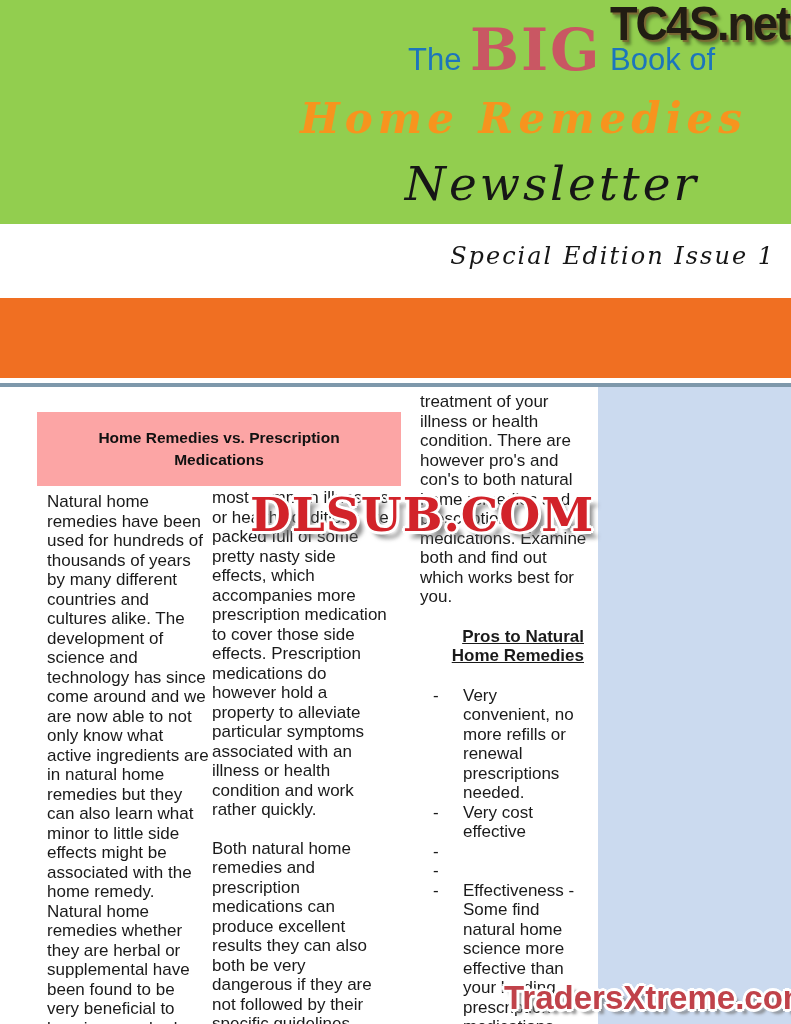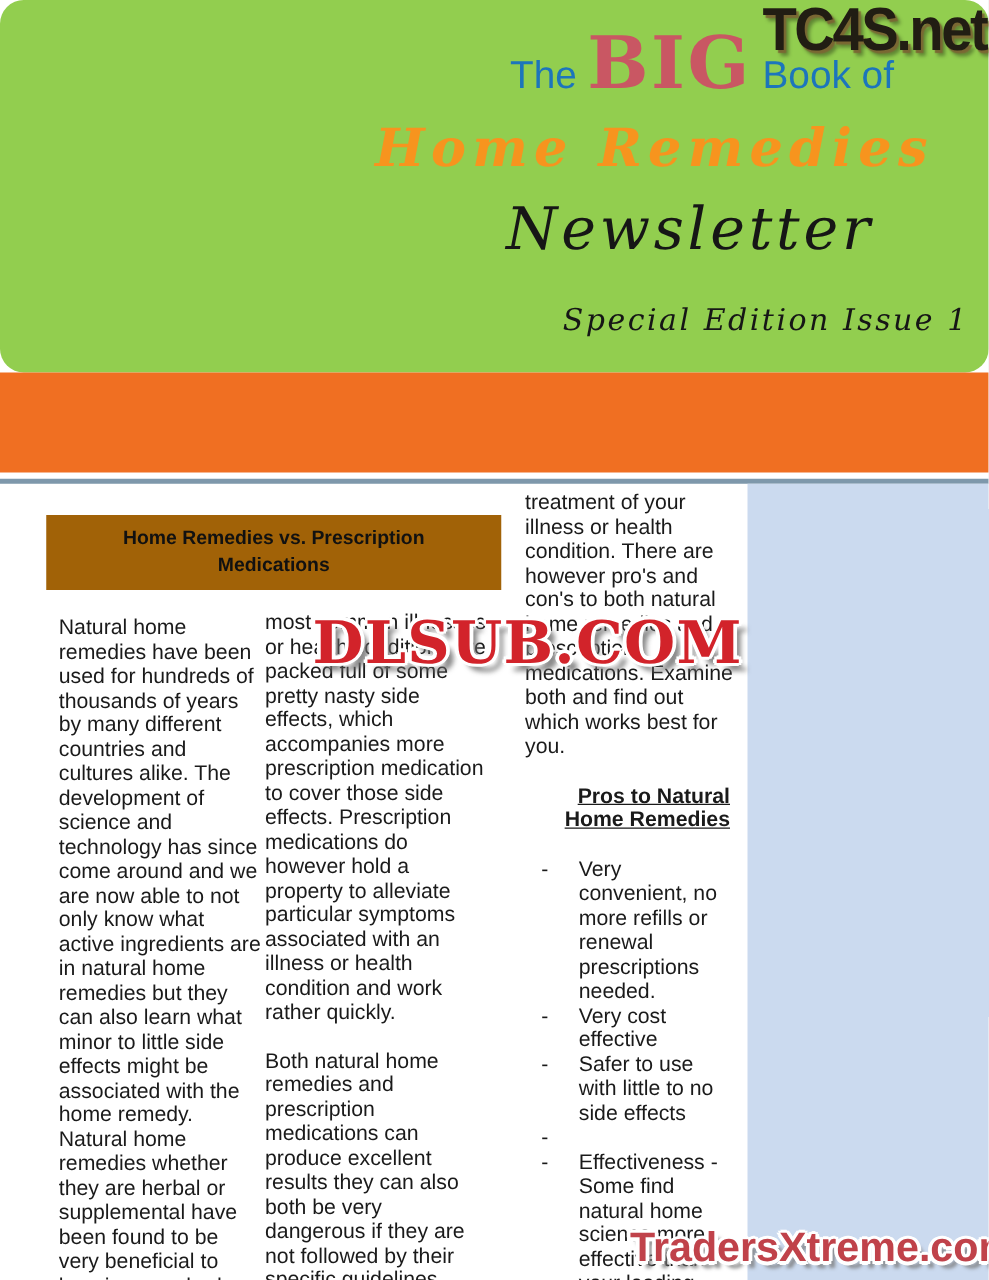--- a/index.html
+++ b/index.html
@@ -8,23 +8,22 @@
     width: 791px; height: 1024px;
     background: #ffffff;
     overflow: hidden;
     font-family: "Liberation Sans", sans-serif;
     margin: 0 auto;
   }
 
   
   .header-green {
     position: absolute; left: 0; top: 0;
-    width: 791px; height: 298px;
+    width: 791px; height: 224px;
     background: #92CE4F;
-    border-radius: 19px;
   }
   .masthead-line1 {
     position: absolute; left: 408px; top: 16px;
     white-space: nowrap; z-index: 2;
   }
   .mh-the, .mh-bookof {
     font-size: 31px; color: #1C75BC; font-weight: normal;
   }
   .mh-big {
     font-family: "DejaVu Serif", serif;
@@ -61,22 +60,22 @@
   }
   .panel-blue {
     position: absolute; left: 598px; top: 387px;
     width: 193px; height: 637px; background: #CBDAEF;
     z-index: 0;
   }
 
   
   .headline-box {
     position: absolute; left: 37px; top: 412px;
-    width: 364px; height: 60px;
-    background: #a16207;
+    width: 364px; height: 74px;
+    background: #fca5a5;
     display: flex; align-items: center; justify-content: center;
     z-index: 1;
   }
   .headline-text {
     font-size: 15.5px; line-height: 22px; font-weight: bold;
     color: #111; text-align: center; padding: 0 26px;
   }
   .col {
     position: absolute; z-index: 1;
     font-size: 17px; line-height: 19.5px; color: #1a1a1a;
@@ -170,21 +169,20 @@
       <div class="bullet-item">
         <span class="bullet-marker">-</span>
         <span class="bullet-text">Very convenient, no more refills or renewal prescriptions needed.</span>
       </div>
       <div class="bullet-item">
         <span class="bullet-marker">-</span>
         <span class="bullet-text">Very cost effective</span>
       </div>
       <div class="bullet-item">
         <span class="bullet-marker">-</span>
-        <span class="bullet-text">Safer to use with little to no side effects</span>
       </div>
       <div class="bullet-item">
         <span class="bullet-marker">-</span>
       </div>
       <div class="bullet-item">
         <span class="bullet-marker">-</span>
         <span class="bullet-text">Effectiveness - Some find natural home science more effective than your leading prescription medications.</span>
       </div>
     </div>
 

